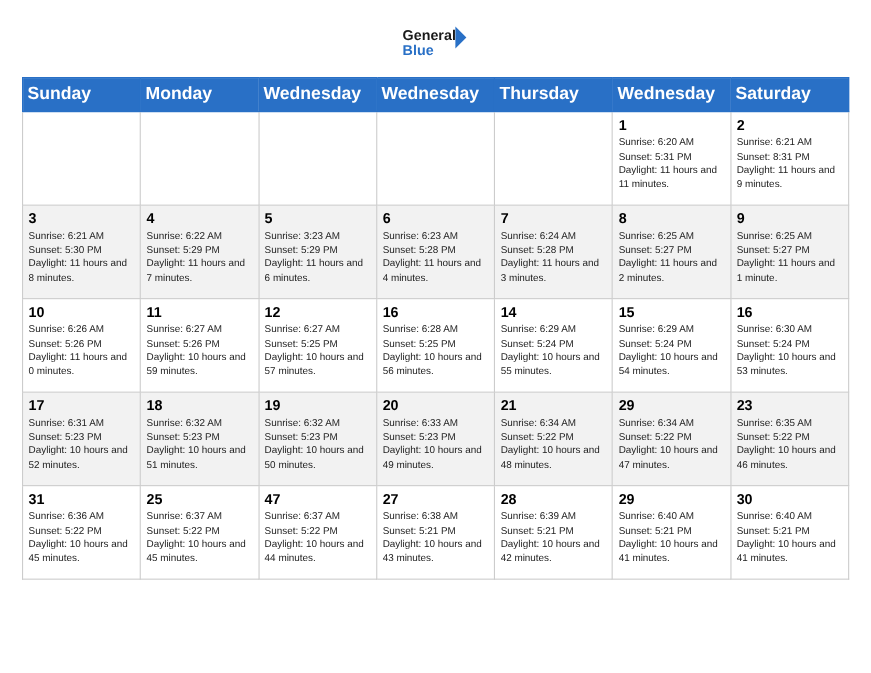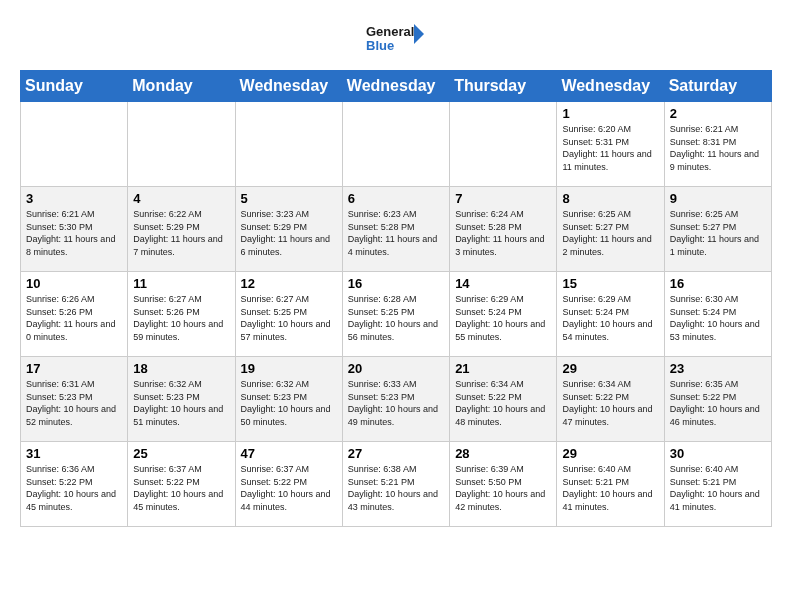--- a/index.html
+++ b/index.html
@@ -275,21 +275,21 @@
         </td>
         <td>
           <span class="day-num">27</span>
           <div class="day-info">Sunrise: 6:38 AM
 Sunset: 5:21 PM
 Daylight: 10 hours and 43 minutes.</div>
         </td>
         <td>
           <span class="day-num">28</span>
           <div class="day-info">Sunrise: 6:39 AM
-Sunset: 5:50 PM
+Sunset: 5:21 PM
 Daylight: 10 hours and 42 minutes.</div>
         </td>
         <td>
           <span class="day-num">29</span>
           <div class="day-info">Sunrise: 6:40 AM
 Sunset: 5:21 PM
 Daylight: 10 hours and 41 minutes.</div>
         </td>
         <td>
           <span class="day-num">30</span>

